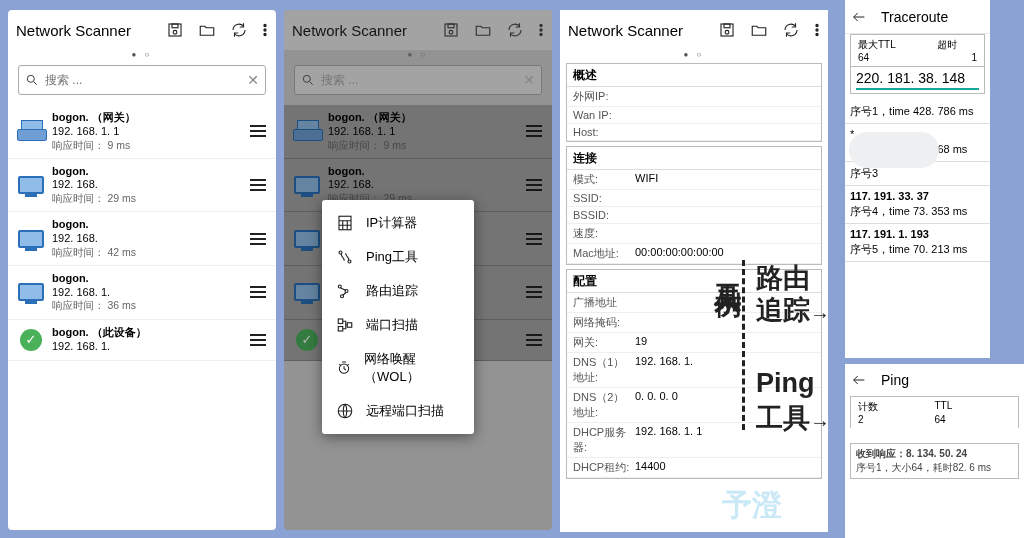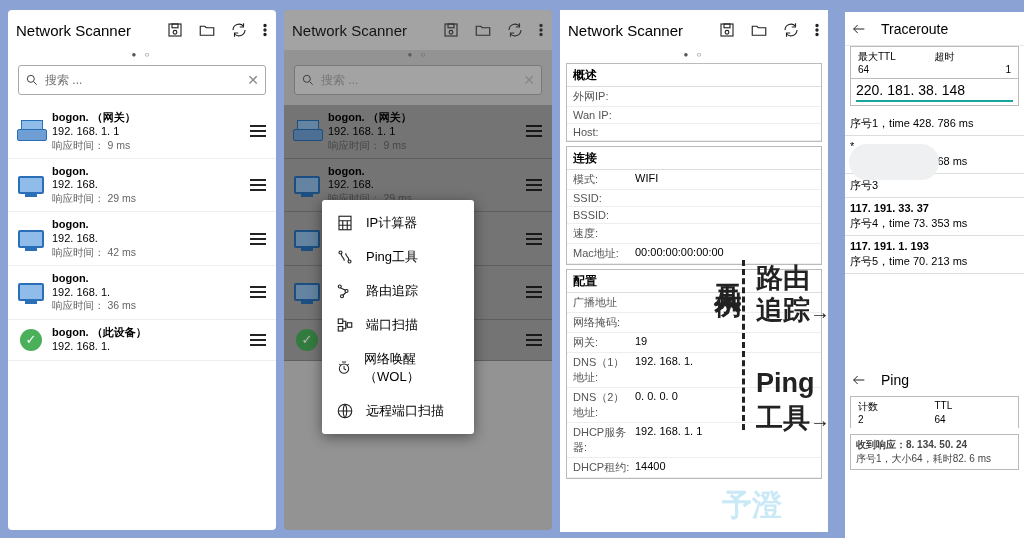--- a/index.html
+++ b/index.html
@@ -12,21 +12,21 @@
   position: relative;
 }
 .panel {
   position: absolute;
   background: #fff;
   overflow: hidden;
 }
 .p1 { left: 8px; top: 10px; width: 268px; height: 520px; border-radius: 4px; }
 .p2 { left: 284px; top: 10px; width: 268px; height: 520px; border-radius: 4px; background:#939393; }
 .p3 { left: 560px; top: 10px; width: 268px; height: 522px; }
-.p4 { left: 845px; top: 0; width: 179px; height: 358px; margin-top: 12px; }
+.p4 { left: 845px; top: 0; width: 145px; height: 358px; }
 .p5 { left: 845px; top: 364px; width: 179px; height: 174px; }
 
 .topbar{
   display:flex; align-items:center; height:40px; padding:0 8px;
 }
 .topbar .title{ font-size:15px; flex:1; }
 .topbar .icons{ display:flex; gap:14px; align-items:center; }
 .icn{ width:18px; height:18px; display:inline-flex; align-items:center; justify-content:center; }
 svg{ width:100%; height:100%; stroke:#222; stroke-width:1.5; fill:none; }
 
@@ -523,21 +523,21 @@
     <span class="icn" style="width:16px">
         <svg viewBox="0 0 24 24">
           <path d="M20 12H4M10 6l-6 6 6 6"></path>
         </svg>
       </span>
     <span class="title">Traceroute</span>
   </div>
   <div class="frame" style="border-bottom:none">
     <div class="twohead">
         <span>最大TTL</span>
-        <span style="text-align:left">超时</span>
+        <span style="text-align:center">超时</span>
       </div>
     <div class="twohead big">
         <span>64</span>
         <span style="text-align:right">1</span>
       </div>
   </div>
   <div class="frame">
     <span class="big underline">220. 181. 38. 148</span>
   </div>
   <div id="hops" style="position:relative; margin-top:6px;">
@@ -575,17 +575,17 @@
   <div class="frame" style="border-bottom:none">
     <div class="twohead">
         <span>计数</span>
         <span>TTL</span>
       </div>
     <div class="twohead big">
         <span>2</span>
         <span>64</span>
       </div>
   </div>
-  <div class="frame" style="margin-top:6px;">
+  <div class="frame" style="margin-top:15px;">
     <div class="mini" style="font-weight:bold">收到响应：8. 134. 50. 24</div>
     <div class="mini">序号1，大小64，耗时82. 6 ms</div>
   </div>
 </div>
 
 </body></html>

